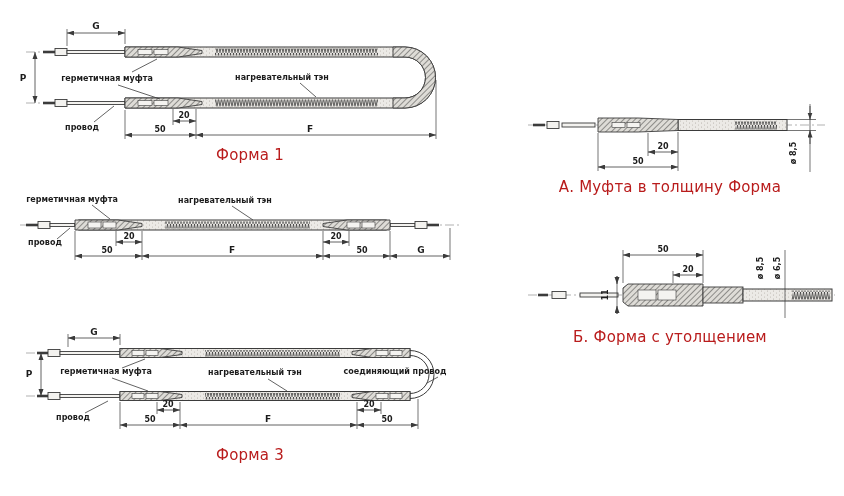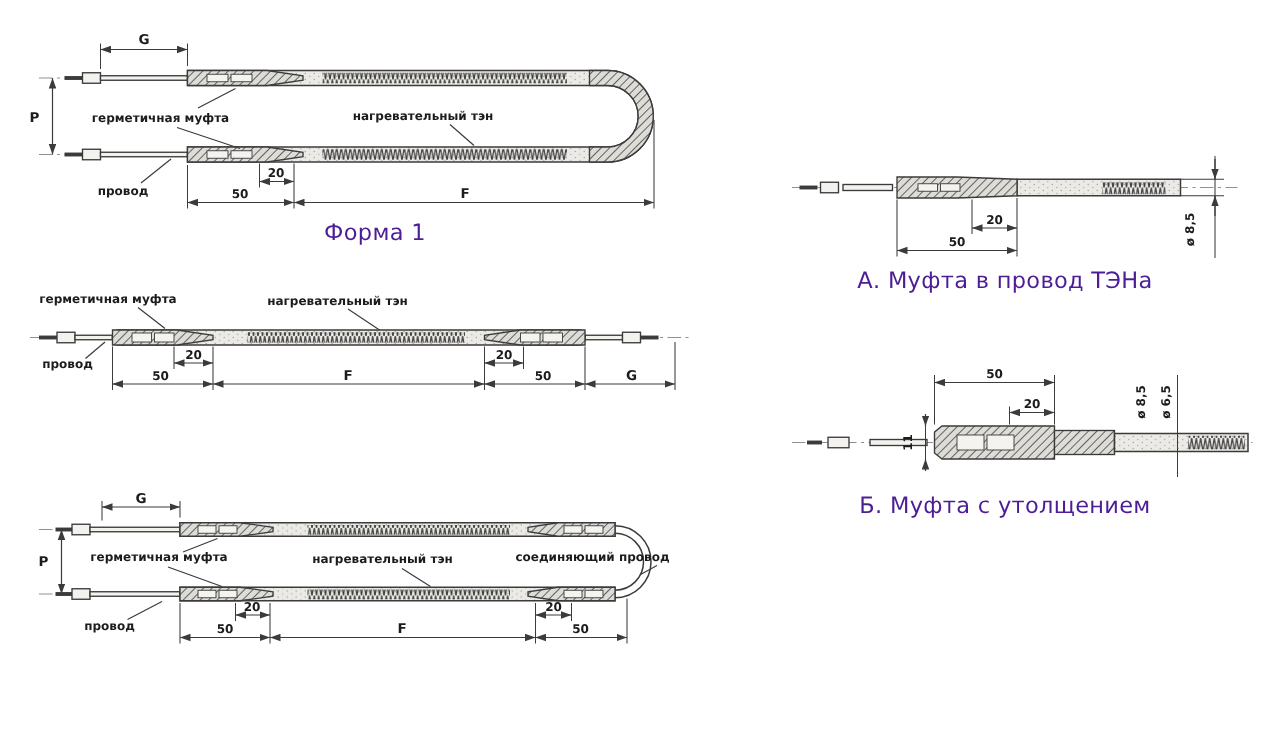--- a/index.html
+++ b/index.html
@@ -1,19 +1,19 @@
 <!DOCTYPE html>
 <html><head>
 <meta charset="utf-8">
 <style>
   html,body{margin:0;padding:0;background:#fff;}
   .stage{position:relative;width:844px;height:496px;background:#ffffff;overflow:hidden;
          font-family:"DejaVu Sans",sans-serif;}
   .stage svg{position:absolute;overflow:visible;}
-  .caption{position:absolute;font-size:15px;color:#4c1d95;text-align:center;letter-spacing:.2px;}
+  .caption{position:absolute;font-size:15px;color:#b91c1c;text-align:center;letter-spacing:.2px;}
 
   
   .out {stroke:#3b3b3b;stroke-width:1;fill:none}
   .dim {stroke:#3b3b3b;stroke-width:.8;fill:none}
   .ext {stroke:#3b3b3b;stroke-width:.7;fill:none}
   .ldr {stroke:#3b3b3b;stroke-width:.8;fill:none}
   .cl  {stroke:#909090;stroke-width:.7;fill:none;stroke-dasharray:9 3 2 3}
   .pin {stroke:#3b3b3b;stroke-width:2.6;fill:none}
   .part{fill:#f3f2ef;stroke:#3b3b3b;stroke-width:.9}
   .tube{fill:url(#stipple);stroke:#3b3b3b;stroke-width:1}
@@ -237,20 +237,21 @@
       <line class="dim" x1="110" y1="100" x2="170" y2="100" marker-start="url(#aL)" marker-end="url(#aR)"></line>
       <text class="dimtxt" x="140" y="97" text-anchor="middle">50</text>
       <line class="dim" x1="170" y1="100" x2="347" y2="100" marker-start="url(#aL)" marker-end="url(#aR)"></line>
       <text class="letter" x="258" y="97" text-anchor="middle">F</text>
       <line class="dim" x1="347" y1="85" x2="371" y2="85" marker-start="url(#aL)" marker-end="url(#aR)"></line>
       <text class="dimtxt" x="359" y="82" text-anchor="middle">20</text>
       <line class="dim" x1="347" y1="100" x2="408" y2="100" marker-start="url(#aL)" marker-end="url(#aR)"></line>
       <text class="dimtxt" x="377" y="97" text-anchor="middle">50</text>
     </g>
   </svg>
+  <div class="caption" style="left:170px;top:446px;width:160px">Форма 3</div>
 
   <svg style="left:520px;top:98px" width="320" height="80" viewBox="0 0 320 80">
     <line class="cl" x1="8" y1="27" x2="305" y2="27"></line>
     <g>
       <line class="pin" x1="13" y1="27" x2="25" y2="27"></line>
       <rect class="part" x="27" y="23.5" width="12" height="7"></rect>
       <rect class="part" x="42" y="25" width="33" height="4"></rect>
     </g>
     <g>
       <rect class="tube" x="158" y="21.5" width="109" height="11"></rect>
@@ -272,21 +273,21 @@
       <line class="dim" x1="78" y1="69" x2="158" y2="69" marker-start="url(#aL)" marker-end="url(#aR)"></line>
       <text class="dimtxt" x="118" y="66" text-anchor="middle">50</text>
     </g>
     <g>
       <line class="ext" x1="290" y1="6" x2="290" y2="74"></line>
       <line class="dim" x1="290" y1="8" x2="290" y2="21.5" marker-end="url(#aR)"></line>
       <line class="dim" x1="290" y1="46" x2="290" y2="32.5" marker-end="url(#aR)"></line>
       <text class="dimtxt" transform="rotate(-90 276 55)" x="276" y="55" text-anchor="middle">ø 8,5</text>
     </g>
   </svg>
-  <div class="caption" style="left:530px;top:178px;width:280px">А. Муфта в провод ТЭНа</div>
+  <div class="caption" style="left:530px;top:178px;width:280px">А. Муфта в толщину Форма</div>
 
   <svg style="left:520px;top:238px" width="320" height="88" viewBox="0 0 320 88">
     <line class="cl" x1="8" y1="57" x2="315" y2="57"></line>
     <g>
       <line class="pin" x1="18" y1="57" x2="28" y2="57"></line>
       <rect class="part" x="32" y="53.5" width="14" height="7"></rect>
       <rect class="part" x="60" y="55" width="38" height="4"></rect>
     </g>
     <g>
       <polygon class="muf" points="103,50 108,46 183,46 183,68 108,68 103,64"></polygon>
@@ -312,15 +313,15 @@
       <text class="dimtxt" x="143" y="14" text-anchor="middle">50</text>
       <line class="dim" x1="153" y1="37" x2="183" y2="37" marker-start="url(#aL)" marker-end="url(#aR)"></line>
       <text class="dimtxt" x="168" y="34" text-anchor="middle">20</text>
     </g>
     <g>
       <line class="ext" x1="265" y1="12" x2="265" y2="80"></line>
       <text class="dimtxt" transform="rotate(-90 243 30)" x="243" y="30" text-anchor="middle">ø 8,5</text>
       <text class="dimtxt" transform="rotate(-90 260 30)" x="260" y="30" text-anchor="middle">ø 6,5</text>
     </g>
   </svg>
-  <div class="caption" style="left:530px;top:328px;width:280px">Б. Муфта с утолщением</div>
+  <div class="caption" style="left:530px;top:328px;width:280px">Б. Форма с утолщением</div>
 
 </div>
 
 </body></html>

